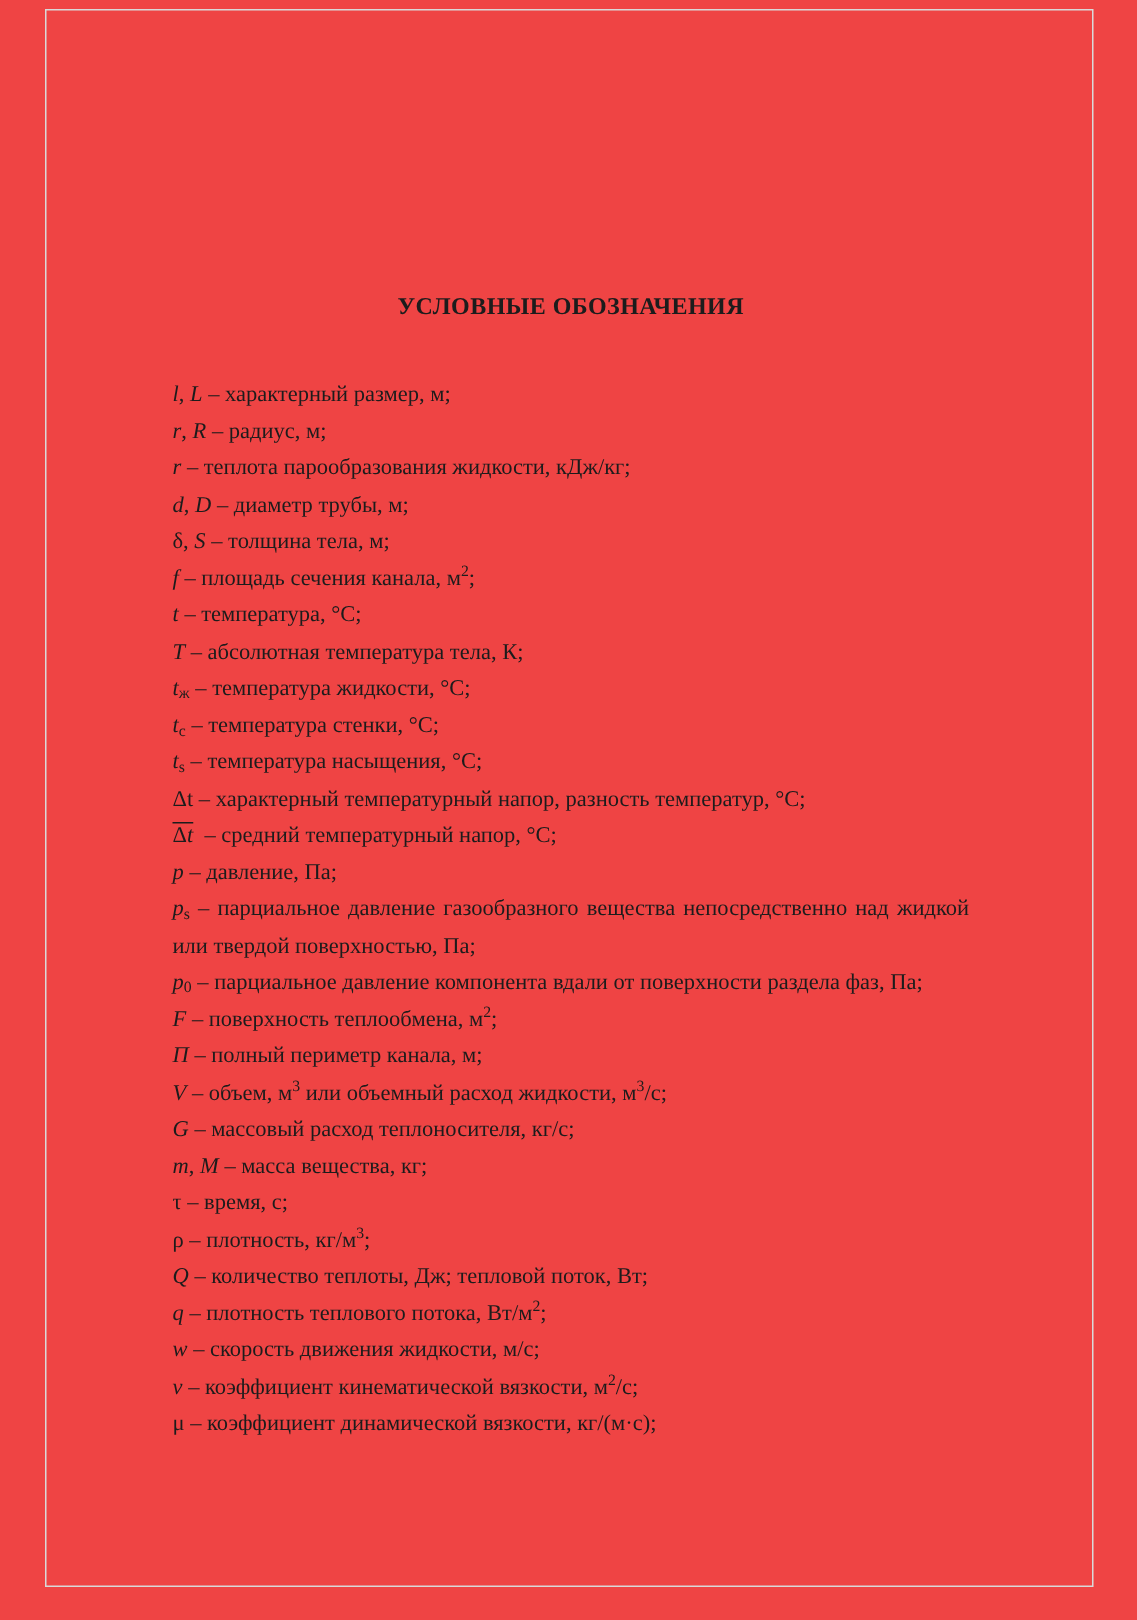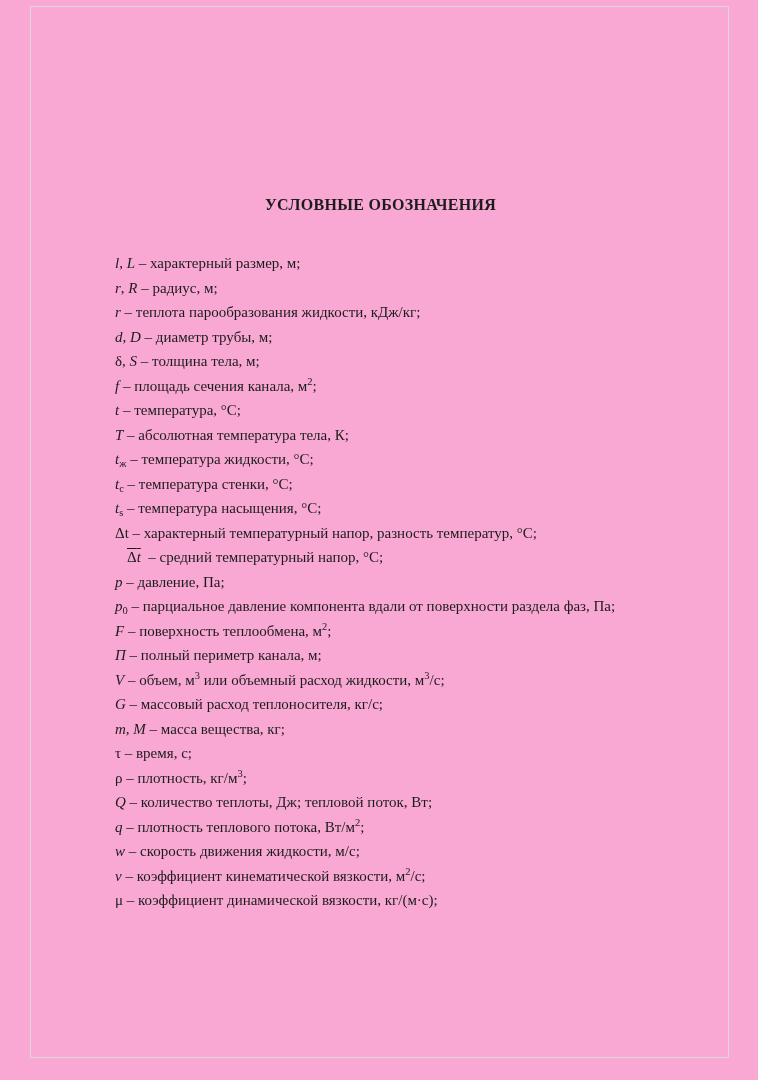--- a/index.html
+++ b/index.html
@@ -1,20 +1,20 @@
 <!DOCTYPE html>
 <html lang="ru"><head>
 <meta charset="utf-8">
 <style>
   html, body { margin: 0; padding: 0; background: #ffffff; }
   .page {
     position: relative;
     width: 758px;
     height: 1080px;
-    background: #f9a8d4;
+    background: #ef4444;
     font-family: "Liberation Serif", serif;
     color: #1c1c1c;
     overflow: hidden;
   }
   .page-border {
     position: absolute;
     left: 30px;
     right: 29px;
     top: 6px;
     bottom: 22px;
@@ -37,21 +37,21 @@
   .symbol-list { margin: 0; }
   .item {
     margin: 0;
     font-size: 15px;
     line-height: 24.5px;
     text-align: justify;
   }
   .item i { font-style: italic; }
   .item sub { font-size: 70%; line-height: 0; vertical-align: -0.25em; }
   .item sup { font-size: 70%; line-height: 0; vertical-align: 0.55em; }
-  .ovl { text-decoration: overline; margin-left: 12px; }
+  .ovl { text-decoration: overline; }
 </style>
 </head>
 <body>
 
 <div class="page">
   <div class="page-border"></div>
   <main class="content">
     <h1 class="title">УСЛОВНЫЕ ОБОЗНАЧЕНИЯ</h1>
     <div class="symbol-list">
         <p class="item"><i>l</i>, <i>L</i> – характерный размер, м;</p>
@@ -61,20 +61,21 @@
         <p class="item">δ, <i>S</i> – толщина тела, м;</p>
         <p class="item"><i>f</i> – площадь сечения канала, м<sup>2</sup>;</p>
         <p class="item"><i>t</i> – температура, °С;</p>
         <p class="item"><i>T</i> – абсолютная температура тела, К;</p>
         <p class="item"><i>t</i><sub>ж</sub> – температура жидкости, °С;</p>
         <p class="item"><i>t</i><sub>с</sub> – температура стенки, °С;</p>
         <p class="item"><i>t</i><sub>s</sub> – температура насыщения, °С;</p>
         <p class="item">Δt – характерный температурный напор, разность температур, °С;</p>
         <p class="item"><span class="ovl">Δ<i>t</i></span>&nbsp; – средний температурный напор, °С;</p>
         <p class="item"><i>p</i> – давление, Па;</p>
+        <p class="item"><i>p</i><sub>s</sub> – парциальное давление газообразного вещества непосредственно над жидкой или твердой поверхностью, Па;</p>
         <p class="item"><i>p</i><sub>0</sub> – парциальное давление компонента вдали от поверхности раздела фаз, Па;</p>
         <p class="item"><i>F</i> – поверхность теплообмена, м<sup>2</sup>;</p>
         <p class="item"><i>П</i> – полный периметр канала, м;</p>
         <p class="item"><i>V</i> – объем, м<sup>3</sup> или объемный расход жидкости, м<sup>3</sup>/с;</p>
         <p class="item"><i>G</i> – массовый расход теплоносителя, кг/с;</p>
         <p class="item"><i>m</i>, <i>M</i> – масса вещества, кг;</p>
         <p class="item">τ – время, с;</p>
         <p class="item">ρ – плотность, кг/м<sup>3</sup>;</p>
         <p class="item"><i>Q</i> – количество теплоты, Дж; тепловой поток, Вт;</p>
         <p class="item"><i>q</i> – плотность теплового потока, Вт/м<sup>2</sup>;</p>

